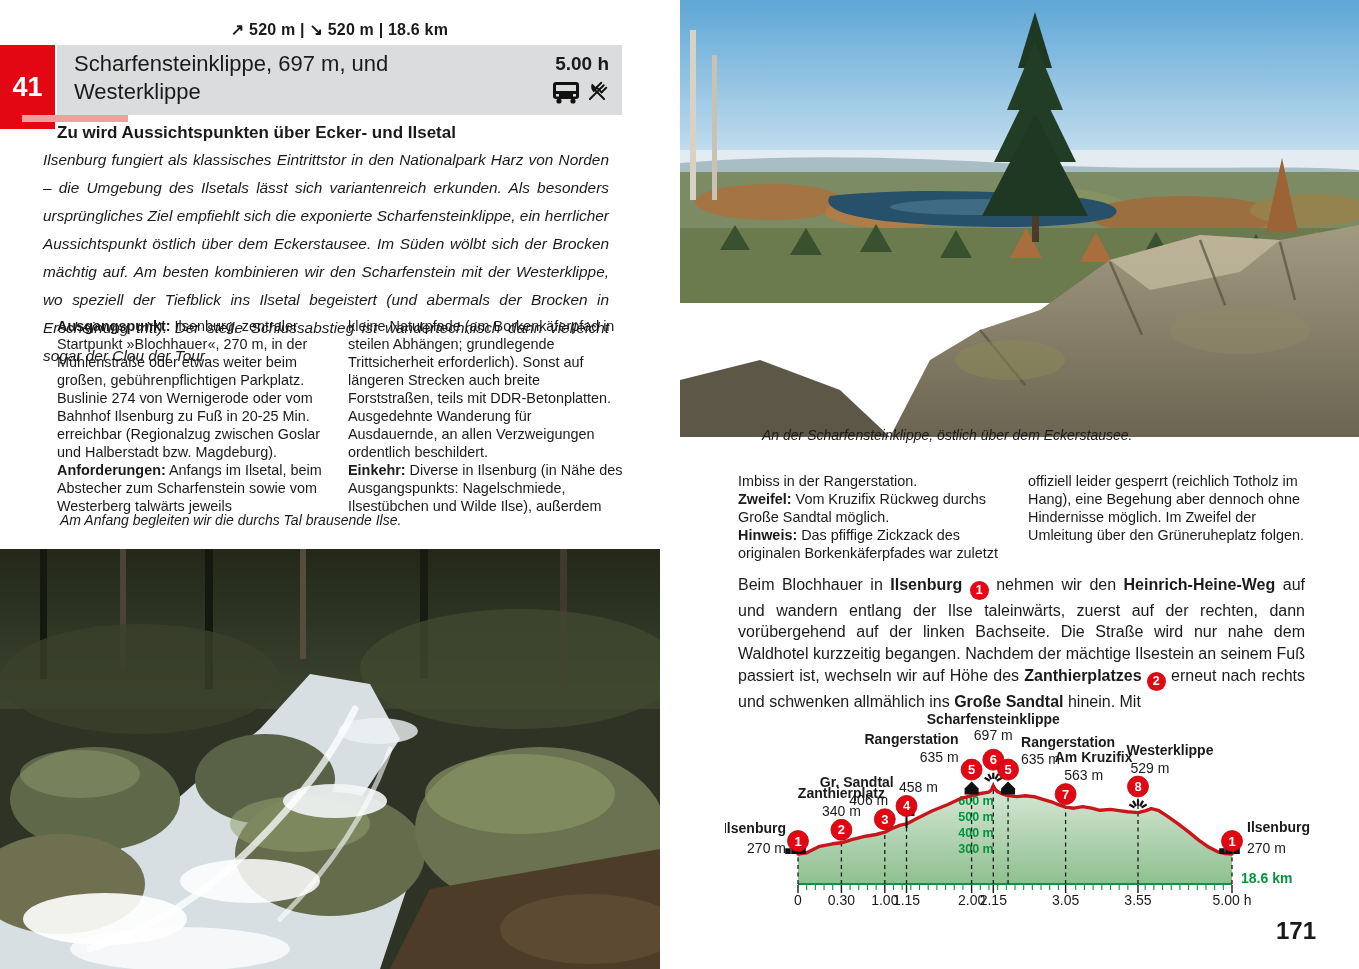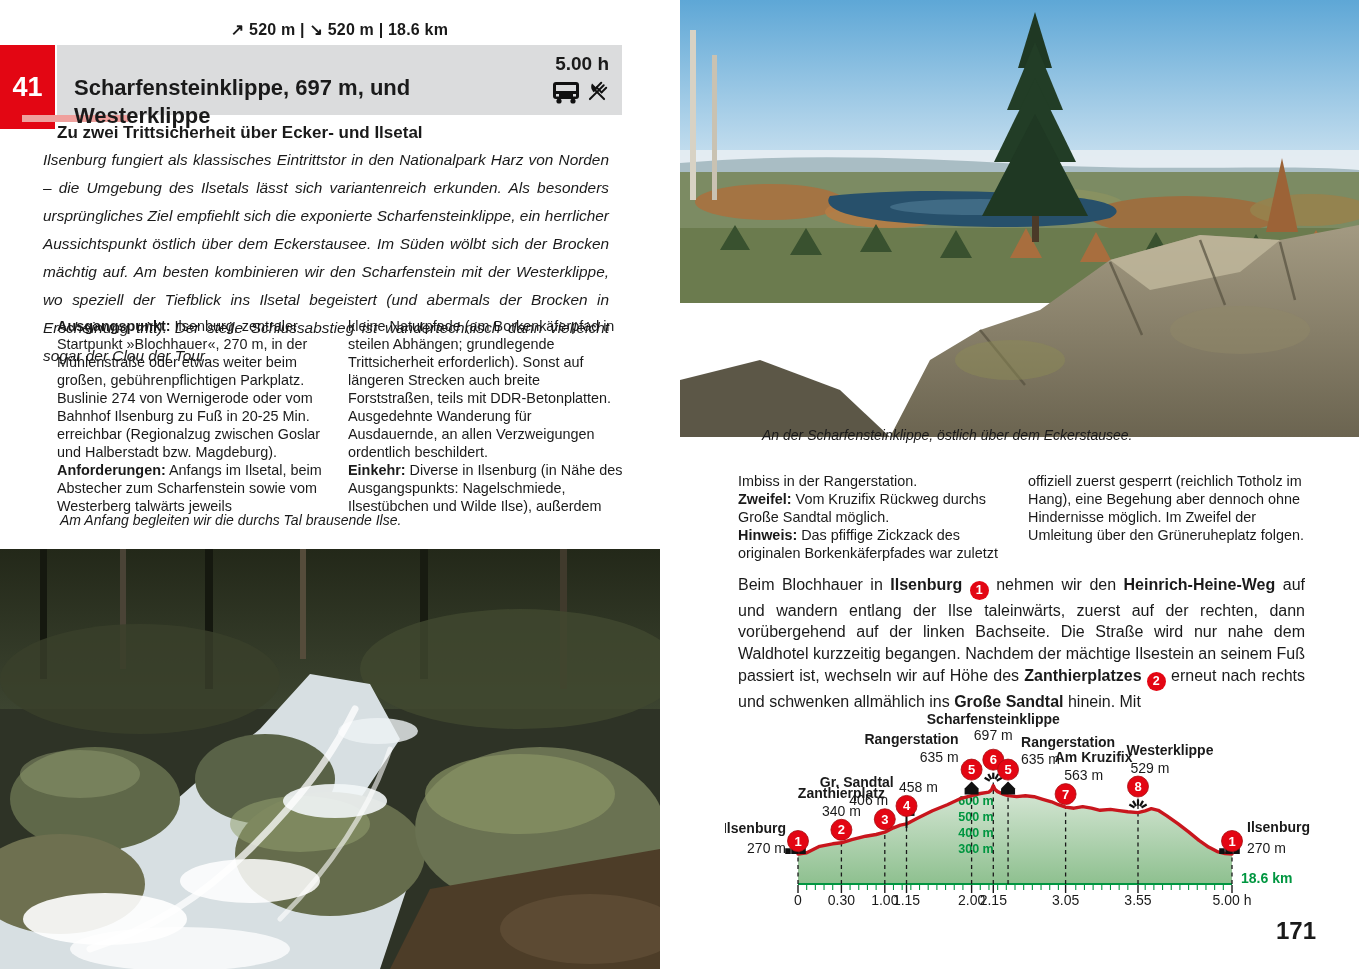--- a/index.html
+++ b/index.html
@@ -4,21 +4,21 @@
 <style>
   html,body{margin:0;padding:0;background:#ffffff;}
   .page{position:relative;width:1359px;height:969px;background:#ffffff;overflow:hidden;
         font-family:"Liberation Sans",sans-serif;color:#1a1a1a;}
   .abs{position:absolute;}
   .stats{left:57px;top:20px;width:565px;text-align:center;font-size:16px;font-weight:700;letter-spacing:.2px;}
   .tournum{left:0;top:45px;width:55px;height:84px;background:#e30613;color:#fff;
            display:flex;align-items:center;justify-content:center;font-size:27px;font-weight:700;}
   .tabshadow{left:22px;top:115px;width:106px;height:7px;background:#efa09d;}
   .titlebar{left:57px;top:45px;width:565px;height:70px;background:#dbdcdd;}
-  .title{position:absolute;left:17px;top:5px;width:420px;font-size:22px;font-weight:700;line-height:28px;margin-top:24px;}
+  .title{position:absolute;left:17px;top:5px;width:420px;font-size:22px;font-weight:400;line-height:28px;}
   .titleright{position:absolute;right:13px;top:8px;text-align:right;}
   .duration{font-size:19px;font-weight:700;}
   .hdricons{margin-top:5px;display:flex;gap:4px;justify-content:flex-end;align-items:center;}
   .heading{left:57px;top:123px;width:566px;font-size:17px;font-weight:700;}
   .intro{left:43px;top:146px;width:566px;font-size:15.4px;line-height:28px;font-style:italic;text-align:justify;}
   .col{font-size:14.4px;line-height:18px;text-align:left;}
   .lcol1{left:57px;top:317px;width:274px;}
   .lcol2{left:348px;top:317px;width:276px;}
   .cap{font-size:14px;font-style:italic;}
   .capleft{left:60px;top:512px;width:560px;}
@@ -72,21 +72,21 @@
             <g transform="rotate(-45 12 12)">
               <line x1="12" y1="22" x2="12" y2="9" stroke="#111" stroke-width="2" stroke-linecap="round"></line>
               <path d="M9.5 10 L14.5 10 L14.5 2.5 C11 3.5 9.5 6.5 9.5 10 Z" fill="#111"></path>
             </g>
           </svg>
         </span>
       </div>
     </div>
   </div>
 
-  <div class="abs heading">Zu zwei Trittsicherheit über Ecker- und Ilsetal</div>
+  <div class="abs heading">Zu wird Aussichtspunkten über Ecker- und Ilsetal</div>
   <div class="abs intro">Ilsenburg fungiert als klassisches Eintrittstor in den Nationalpark Harz von Norden – die Umgebung des Ilsetals lässt sich variantenreich erkunden. Als besonders ursprüngliches Ziel empfiehlt sich die exponierte Scharfensteinklippe, ein herrlicher Aussichtspunkt östlich über dem Eckerstausee. Im Süden wölbt sich der Brocken mächtig auf. Am besten kombinieren wir den Scharfenstein mit der Westerklippe, wo speziell der Tiefblick ins Ilsetal begeistert (und abermals der Brocken in Erscheinung tritt). Der steile Schlussabstieg ist wandertechnisch dann vielleicht sogar der Clou der Tour.</div>
   <div class="abs col lcol1"><span style="font-weight: 700;">Ausgangspunkt:</span><span> Ilsenburg, zentraler Startpunkt »Blochhauer«, 270 m, in der Mühlenstraße oder etwas weiter beim großen, gebührenpflichtigen Parkplatz. Buslinie 274 von Wernigerode oder vom Bahnhof Ilsenburg zu Fuß in 20-25 Min. erreichbar (Regionalzug zwischen Goslar und Halberstadt bzw. Magdeburg).</span><br><span style="font-weight: 700;">Anforderungen:</span><span> Anfangs im Ilsetal, beim Abstecher zum Scharfenstein sowie vom Westerberg talwärts jeweils</span></div>
   <div class="abs col lcol2"><span>kleine Naturpfade (am Borkenkäferpfad in steilen Abhängen; grundlegende Trittsicherheit erforderlich). Sonst auf längeren Strecken auch breite Forststraßen, teils mit DDR-Betonplatten. Ausgedehnte Wanderung für Ausdauernde, an allen Verzweigungen ordentlich beschildert.</span><br><span style="font-weight: 700;">Einkehr:</span><span> Diverse in Ilsenburg (in Nähe des Ausgangspunkts: Nagelschmiede, Ilsestübchen und Wilde Ilse), außerdem</span></div>
   <div class="abs cap capleft">Am Anfang begleiten wir die durchs Tal brausende Ilse.</div>
 
   <div class="abs streamphoto">
     <svg class="photo" width="660" height="420" viewBox="0 0 660 420">
       <defs>
         <linearGradient id="forestG" x1="0" y1="0" x2="0" y2="1">
           <stop offset="0" stop-color="#232819"></stop>
@@ -162,21 +162,21 @@
       <path d="M355,78 L314,162 L396,162 Z" fill="#223d26"></path>
       <path d="M355,114 L302,216 L408,216 Z" fill="#1f3823"></path>
       <rect x="10" y="30" width="6" height="170" fill="#d8d2c4"></rect>
       <rect x="32" y="55" width="5" height="145" fill="#c9c2b2"></rect>
       <path d="M602,158 L586,232 L618,232 Z" fill="#9c6337"></path>
     </svg>
   </div>
 
   <div class="abs cap capright">An der Scharfensteinklippe, östlich über dem Eckerstausee.</div>
   <div class="abs col rcol1"><span>Imbiss in der Rangerstation.</span><br><span style="font-weight: 700;">Zweifel:</span><span> Vom Kruzifix Rückweg durchs Große Sandtal möglich.</span><br><span style="font-weight: 700;">Hinweis:</span><span> Das pfiffige Zickzack des originalen Borkenkäferpfades war zuletzt</span></div>
-  <div class="abs col rcol2"><span>offiziell zuerst gesperrt (reichlich Totholz im Hang), eine Begehung aber dennoch ohne Hindernisse möglich. Im Zweifel der Umleitung über den Grüneruheplatz folgen.</span></div>
+  <div class="abs col rcol2"><span>offiziell leider gesperrt (reichlich Totholz im Hang), eine Begehung aber dennoch ohne Hindernisse möglich. Im Zweifel der Umleitung über den Grüneruheplatz folgen.</span></div>
   <div class="abs route"><span>Beim Blochhauer in </span><span style="font-weight: 700;">Ilsenburg</span><span> </span><span class="marker">1</span><span> nehmen wir den </span><span style="font-weight: 700;">Heinrich-Heine-Weg</span><span> auf und wandern entlang der Ilse taleinwärts, zuerst auf der rechten, dann vorübergehend auf der linken Bachseite. Die Straße wird nur nahe dem Waldhotel kurzzeitig begangen. Nachdem der mächtige Ilsestein an seinem Fuß passiert ist, wechseln wir auf Höhe des </span><span style="font-weight: 700;">Zanthierplatzes</span><span> </span><span class="marker">2</span><span> erneut nach rechts und schwenken allmählich ins </span><span style="font-weight: 700;">Große Sandtal</span><span> hinein. Mit</span></div>
 
   <div class="abs chart" id="profile-chart"><svg viewBox="0 0 590 212" width="590" height="212">
         <defs>
           <linearGradient id="fillG" x1="0" y1="0" x2="0" y2="1">
             <stop offset="0" stop-color="#d9e8d8"></stop>
             <stop offset="1" stop-color="#8ec08f"></stop>
           </linearGradient>
         </defs>
         <path d="M73,183 L73.0,153.0 L81.7,151.7 L94.7,145.3 L107.7,142.8 L116.4,141.8 L126.8,138.6 L140.7,135.2 L151.1,133.5 L159.8,131.2 L168.5,126.8 L175.4,124.2 L181.5,122.9 L192.8,117.0 L207.5,109.8 L222.3,103.7 L236.2,97.3 L246.6,94.6 L255.3,92.5 L264.0,91.1 L266.6,88.7 L268.3,84.7 L270.0,88.4 L272.6,90.6 L277.8,93.0 L283.1,94.6 L291.7,95.6 L300.4,94.8 L309.1,95.7 L317.8,98.3 L326.5,100.8 L333.4,103.7 L340.6,106.1 L349.0,107.2 L357.7,105.6 L366.4,107.2 L375.1,109.3 L385.5,108.4 L394.2,109.6 L402.8,110.8 L413.0,111.6 L420.2,109.8 L426.3,107.6 L433.2,109.3 L441.9,114.9 L453.2,122.9 L463.6,130.9 L474.0,139.4 L483.6,146.1 L492.2,150.6 L500.1,152.5 L507.0,153.0 L507,183 Z" fill="url(#fillG)"></path>

